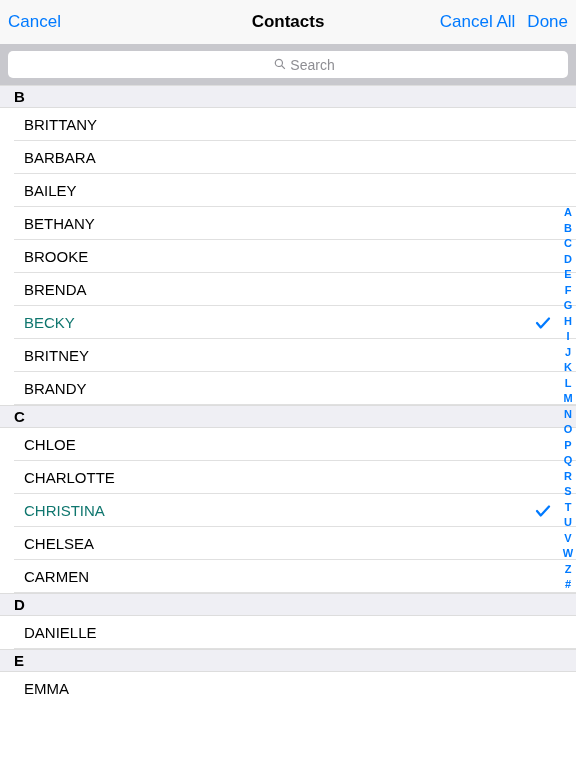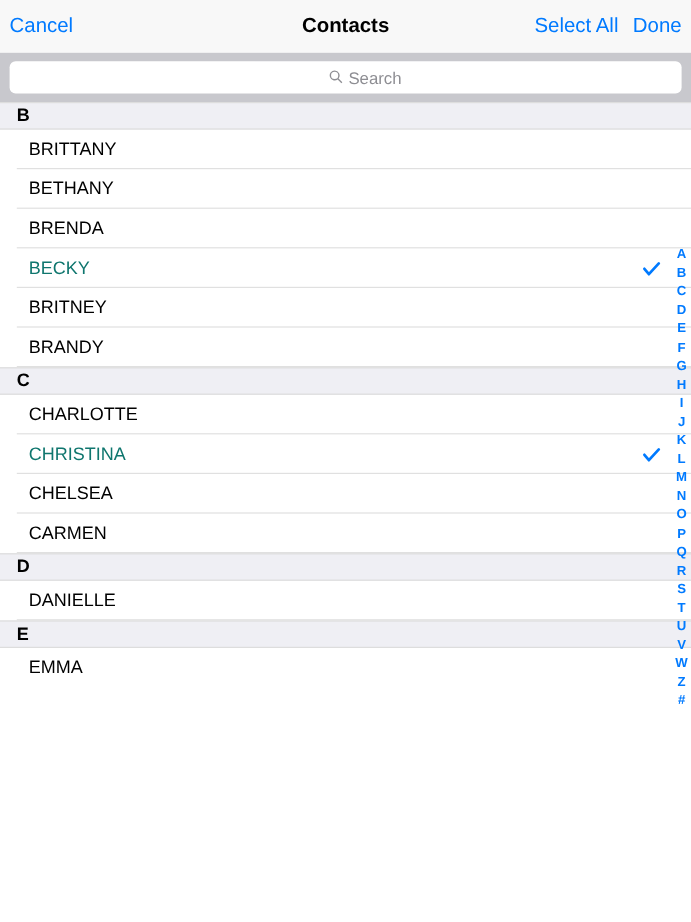--- a/index.html
+++ b/index.html
@@ -140,21 +140,21 @@
   </style>
 </head>
 <body>
 
 <div class="navbar">
   <div class="navbar-left">
     <span class="nav-btn">Cancel</span>
   </div>
   <span class="nav-title">Contacts</span>
   <div class="navbar-right">
-    <span class="nav-btn">Select All</span>
+    <span class="nav-btn">Cancel All</span>
     <span class="nav-btn">Done</span>
   </div>
 </div>
 
 <div class="searchbar-wrap">
   <div class="searchbar">
     <span class="search-icon">
       <svg viewBox="0 0 16 16">
           <path d="M6.5 1a5.5 5.5 0 0 1 4.38 8.82l4.15 4.15-1.06 1.06-4.15-4.15A5.5 5.5 0 1 1 6.5 1zm0 1.5a4 4 0 1 0 0 8 4 4 0 0 0 0-8z"></path>
         </svg>
@@ -163,40 +163,52 @@
   </div>
 </div>
 
 <div class="content">
   <div class="list" id="list">
       <div class="section-header">B</div>
       <div class="row">
         <span class="row-name">BRITTANY</span>
       </div>
       <div class="row">
+        <span class="row-name">BARBARA</span>
+      </div>
+      <div class="row">
+        <span class="row-name">BAILEY</span>
+      </div>
+      <div class="row">
         <span class="row-name">BETHANY</span>
+      </div>
+      <div class="row">
+        <span class="row-name">BROOKE</span>
       </div>
       <div class="row">
         <span class="row-name">BRENDA</span>
       </div>
       <div class="row selected">
         <span class="row-name">BECKY</span>
         <span class="check">
           <svg viewBox="0 0 24 24" fill="none" stroke="#007aff" stroke-width="3" stroke-linecap="round" stroke-linejoin="round">
             <polyline points="4 12 9 18 20 6"></polyline>
           </svg>
         </span>
       </div>
       <div class="row">
         <span class="row-name">BRITNEY</span>
       </div>
       <div class="row">
         <span class="row-name">BRANDY</span>
       </div>
       <div class="section-header">C</div>
+      <div class="row">
+        <span class="row-name">CHLOE</span>
+      </div>
       <div class="row">
         <span class="row-name">CHARLOTTE</span>
       </div>
       <div class="row selected">
         <span class="row-name">CHRISTINA</span>
         <span class="check">
           <svg viewBox="0 0 24 24" fill="none" stroke="#007aff" stroke-width="3" stroke-linecap="round" stroke-linejoin="round">
             <polyline points="4 12 9 18 20 6"></polyline>
           </svg>
         </span>

